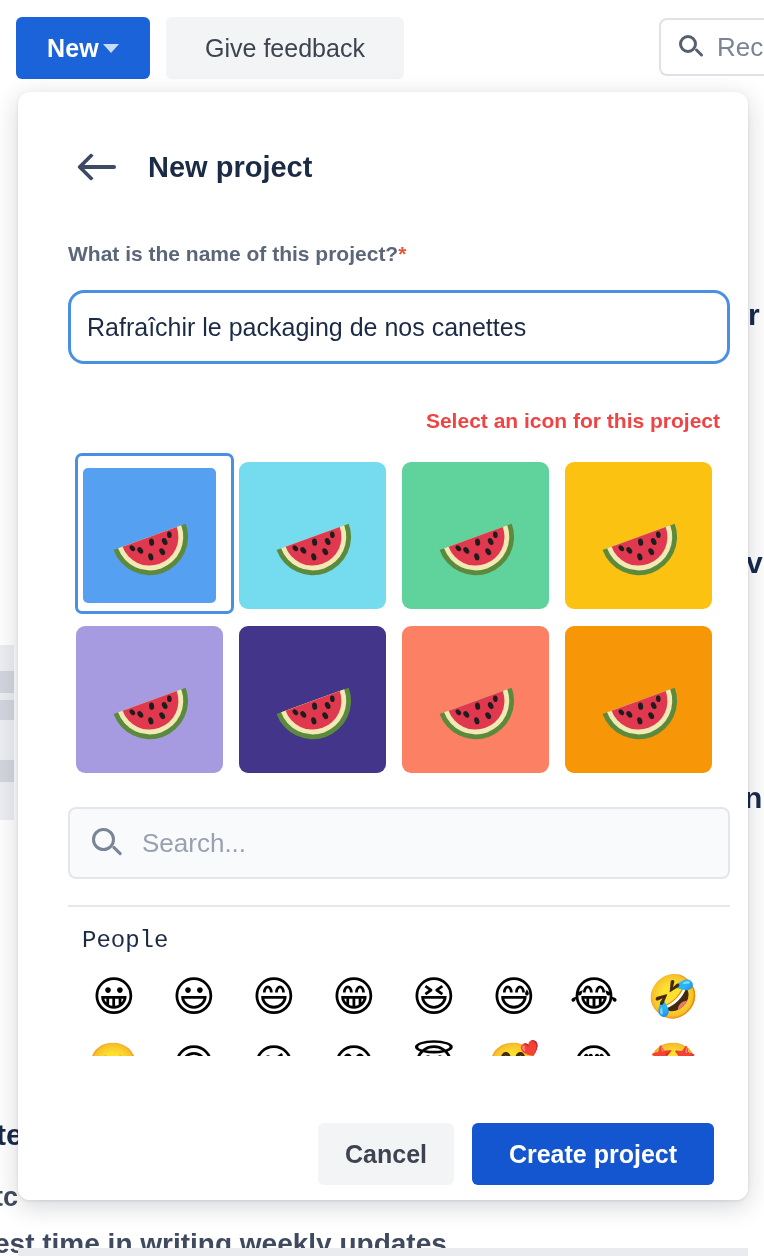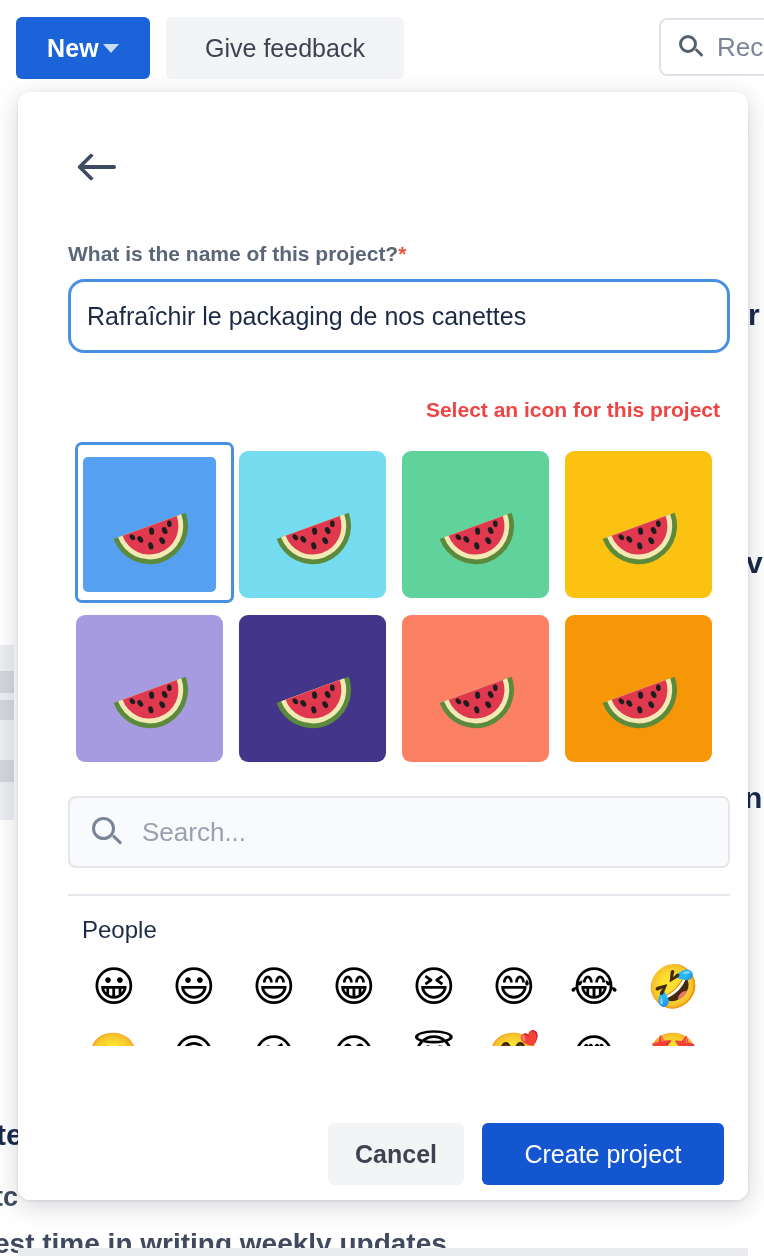--- a/index.html
+++ b/index.html
@@ -86,21 +86,21 @@
                        background:#3d4a63; border-radius:2px; }
   .back-arrow .head {
     position:absolute; left:1px; top:5px; width:20px; height:20px;
     border-left:4px solid #3d4a63; border-bottom:4px solid #3d4a63;
     transform: rotate(45deg); border-radius:2px;
   }
   .modal-title { font-size: 29px; font-weight: bold; color: #1c2b45; }
 
   .body-pad { position: absolute; left: 50px; right: 28px; top: 150px; }
 
-  .field-label { font-size: 21px; font-weight: bold; color: #5c6679; margin-bottom: 13px; }
+  .field-label { font-size: 21px; font-weight: bold; color: #5c6679; margin-bottom: 24px; }
   .req { color: #e2563c; font-weight: bold; }
 
   .name-input {
     width: 662px; height: 74px;
     border: 3px solid #4a90e2; border-radius: 16px;
     background: #fff; color: #1b2a45; font-size: 25px;
     padding: 0 16px; font-family: "Liberation Sans", sans-serif;
     outline: none;
   }
 
@@ -131,43 +131,43 @@
     background: #f9fafb; border: 2px solid #e3e6eb; border-radius: 8px;
     display: flex; align-items: center; gap: 20px; padding-left: 22px; cursor: text;
   }
   .emoji-search .ph { color:#99a1b0; font-size: 26px; }
   .emoji-search .mag { width: 30px; height: 30px; }
   .emoji-search .mag .ring { width: 23px; height: 23px; border-width: 3px; }
   .emoji-search .mag .hdl { left: 19px; top: 21px; width: 12px; }
 
   .divider { margin-top: 26px; width: 662px; height: 2px; background:#e6e8ed; }
 
-  .cat-label { margin-top: 20px; font-size: 24px; color:#1c2b45; padding-left: 14px; }
+  .cat-label { margin-top: 20px; font-size: 24px; color:#1c2b45; padding-left: 14px; font-family: Liberation Mono, monospace; }
 
   .emoji-grid { margin-top: 12px; width: 662px; display: grid;
                 grid-template-columns: repeat(8, 80px); gap: 4px 0; padding-left: 6px; }
   .emoji-cell { width: 80px; height: 62px; display:flex; align-items:center;
                 justify-content:center; font-size: 42px; line-height: 1; cursor: pointer;
                 font-family: "DejaVu Sans", sans-serif; }
 
   
   .footer {
     position: absolute; left: 0; bottom: 0; width: 730px; height: 92px;
     background: #ffffff;
     display: flex; align-items: center; justify-content: flex-end;
-    gap: 18px; padding-right: 24px;
+    gap: 18px; padding-right: 34px;
   }
   .btn-cancel {
     width: 136px; height: 62px; background:#f3f4f6; border-radius:6px; border:none;
     color:#3d4351; font-size:25px; font-weight:bold; cursor:pointer;
     font-family: "Liberation Sans", sans-serif;
   }
   .btn-create {
     width: 242px; height: 62px; background:#1455d0; border-radius:6px; border:none;
-    color:#fff; font-size:25px; font-weight:normal; cursor:pointer;
+    color:#fff; font-size:25px; font-weight:bold; cursor:pointer;
     font-family: "Liberation Sans", sans-serif;
   }
   .footer-fade {
     position:absolute; left:0; bottom:92px; width:730px; height:18px;
     background: linear-gradient(to top, #ffffff, rgba(255,255,255,0));
     pointer-events:none;
   }
   .bottom-strip { position:absolute; left:18px; bottom:0; width:730px; height:8px; background:#e9ebef; }
 </style>
 </head>
@@ -214,20 +214,21 @@
     <div class="bottom-strip"></div>
   </div>
 
   <div class="modal">
 
     <div class="modal-head">
       <span class="back-arrow">
         <span class="shaft"></span>
           <span class="head"></span>
       </span>
+      <span class="modal-title">New project</span>
     </div>
 
     <div class="body-pad">
 
       <div class="field-label">
         <span>What is the name of this project?</span><span class="req">*</span>
       </div>
 
       <input class="name-input" type="text" value="Rafraîchir le packaging de nos canettes" style="">
 

